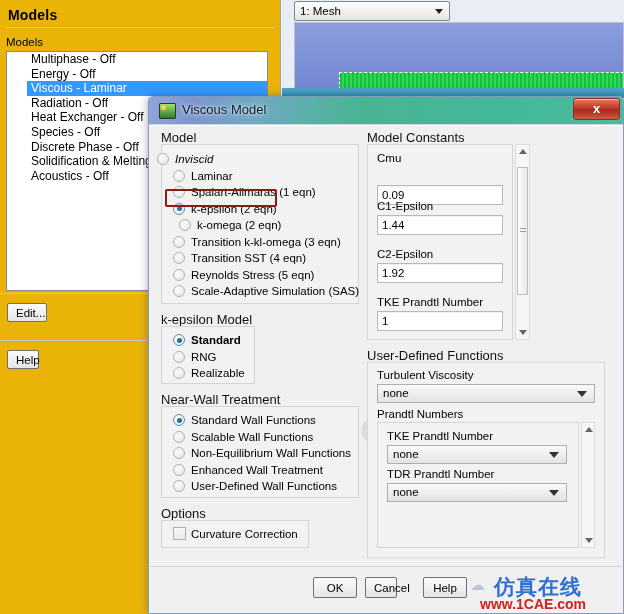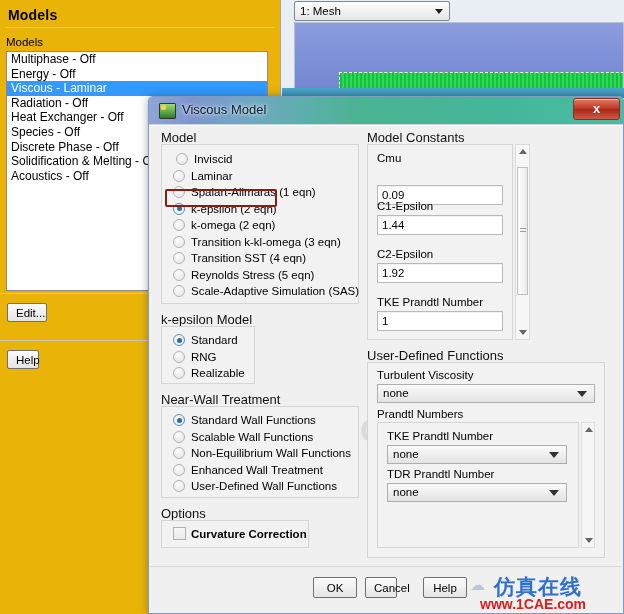--- a/index.html
+++ b/index.html
@@ -9,21 +9,21 @@
     font-size:12px;color:#000;background:#f0f0f0;
   }
   
   #app-bg{position:absolute;inset:0;background:#f2f2f2;}
   .left-panel{position:absolute;left:0;top:0;width:281px;height:614px;background:#eab308;
     border-right:1px solid #9aa4b0;box-sizing:border-box;}
   .panel-title{position:absolute;left:8px;top:7px;font-size:14px;font-weight:bold;letter-spacing:.2px;}
   .panel-title-rule{position:absolute;left:6px;top:27px;width:268px;height:1px;background:#c8c8c8;}
   .models-label{position:absolute;left:6px;top:36px;font-size:11.5px;}
   .models-list{position:absolute;left:6px;top:51px;width:262px;height:240px;background:#fff;
-    border:1px solid #8a8a8a;box-sizing:border-box;overflow:hidden;}
+    border:1px solid #8a8a8a;box-sizing:border-box;overflow:hidden;padding-left:20px;}
   .models-list .row{height:14.6px;line-height:14.6px;padding-left:4px;font-size:12px;white-space:nowrap;}
   .models-list .row.sel{background:#3399ff;color:#fff;}
   .sep-rule{position:absolute;left:0;width:281px;height:1px;background:#c8c8c8;}
   .btn{
     border:1px solid #707070;border-radius:2px;background:linear-gradient(#fcfcfc,#e4e4e4);
     font-size:11.5px;padding:2px 8px;box-sizing:border-box;cursor:default;
     font-family:"Liberation Sans","DejaVu Sans",sans-serif;color:#000;
   }
   #edit-btn{position:absolute;left:7px;top:303px;width:40px;height:19px;}
   #help-btn-left{position:absolute;left:7px;top:350px;width:32px;height:19px;}
@@ -67,21 +67,21 @@
 
   .grp-label{position:absolute;font-size:13px;color:#111;background:transparent;text-align:right;}
   .grp-box{position:absolute;border:1px solid #d5d5d5;background:#f2f2f2;box-sizing:border-box;}
 
   .radio{position:absolute;font-size:11.5px;white-space:nowrap;line-height:14px;padding-left:18px;}
   .radio:before{content:"";position:absolute;left:0;top:1px;width:12px;height:12px;border-radius:50%;
     border:1px solid #b3b3b3;background:radial-gradient(circle at 40% 35%,#fdfdfd,#e2e2e2);box-sizing:border-box;}
   .radio.on:before{border:1px solid #5d8fb5;background:radial-gradient(circle at 40% 35%,#ffffff,#dbe8f3);}
   .radio.on:after{content:"";position:absolute;left:3.5px;top:4.5px;width:5px;height:5px;border-radius:50%;
     background:#2b6ea5;}
-  .chk{position:absolute;font-size:11.5px;white-space:nowrap;line-height:14px;padding-left:18px;font-weight:bold;}
+  .chk{position:absolute;font-size:11.5px;white-space:nowrap;line-height:14px;padding-left:18px;}
   .chk:before{content:"";position:absolute;left:0;top:0px;width:13px;height:13px;
     border:1px solid #b0b0b0;background:linear-gradient(#f7f7f7,#e9e9e9);box-sizing:border-box;}
 
   .fld-label{position:absolute;font-size:11.5px;}
   .textbox{position:absolute;border:1px solid #b9b9b9;background:#fff;box-sizing:border-box;
     font-size:11.5px;line-height:18px;padding-left:4px;box-shadow:inset 0 1px 1px rgba(0,0,0,.06);}
   .combo{position:absolute;border:1px solid #aeaeae;box-sizing:border-box;
     background:linear-gradient(#fafafa,#e3e3e3);font-size:11.5px;line-height:17px;padding-left:5px;}
   .combo .arrow{position:absolute;right:7px;top:6px;width:0;height:0;
     border-left:5px solid transparent;border-right:5px solid transparent;border-top:6px solid #333;}
@@ -162,36 +162,36 @@
     <div class="closebtn">x</div>
   </div>
 
   <div class="dialog-body">
 
     <div class="wm-center">1CAE.COM</div>
 
     <div class="grp-label" style="left:12px;top:4px">Model</div>
     <div class="grp-box" style="left:12px;top:18px;width:198px;height:160px"></div>
     <div id="model-options">
-        <div class="radio" style="left: 27px; top: 26px;">Inviscid</div>
+        <div class="radio" style="left: 8px; top: 26px; font-style: italic;">Inviscid</div>
         <div class="radio" style="left: 24px; top: 42.5px;">Laminar</div>
         <div class="radio" style="left: 24px; top: 59px;">Spalart-Allmaras (1 eqn)</div>
         <div class="radio on" style="left: 24px; top: 75.5px;">k-epsilon (2 eqn)</div>
-        <div class="radio" style="left: 24px; top: 92px; text-align: right;">k-omega (2 eqn)</div>
+        <div class="radio" style="left: 30px; top: 92px; text-align: right;">k-omega (2 eqn)</div>
         <div class="radio" style="left: 24px; top: 108.5px;">Transition k-kl-omega (3 eqn)</div>
         <div class="radio" style="left: 24px; top: 125px;">Transition SST (4 eqn)</div>
         <div class="radio" style="left: 24px; top: 141.5px;">Reynolds Stress (5 eqn)</div>
         <div class="radio" style="left: 24px; top: 158px;">Scale-Adaptive Simulation (SAS)</div>
       </div>
     <div class="hl-box" style="left: 16px; top: 63px; width: 112px; height: 18px; border-color: rgb(140, 27, 22);"></div>
 
     <div class="grp-label" style="left:12px;top:186px">k-epsilon Model</div>
     <div class="grp-box" style="left:12px;top:200px;width:94px;height:58px"></div>
     <div id="ke-options">
-        <div class="radio on" style="left: 24px; top: 207px;">Standard</div>
+        <div class="radio on" style="left: 24px; top: 207px; font-weight: bold;">Standard</div>
         <div class="radio" style="left: 24px; top: 223.5px;">RNG</div>
         <div class="radio" style="left: 24px; top: 240px;">Realizable</div>
       </div>
 
     <div class="grp-label" style="left:12px;top:266px">Near-Wall Treatment</div>
     <div class="grp-box" style="left:12px;top:280px;width:198px;height:92px"></div>
     <div id="nearwall-options">
         <div class="radio on" style="left: 24px; top: 287px;">Standard Wall Functions</div>
         <div class="radio" style="left: 24px; top: 303.5px;">Scalable Wall Functions</div>
         <div class="radio" style="left: 24px; top: 320px;">Non-Equilibrium Wall Functions</div>

